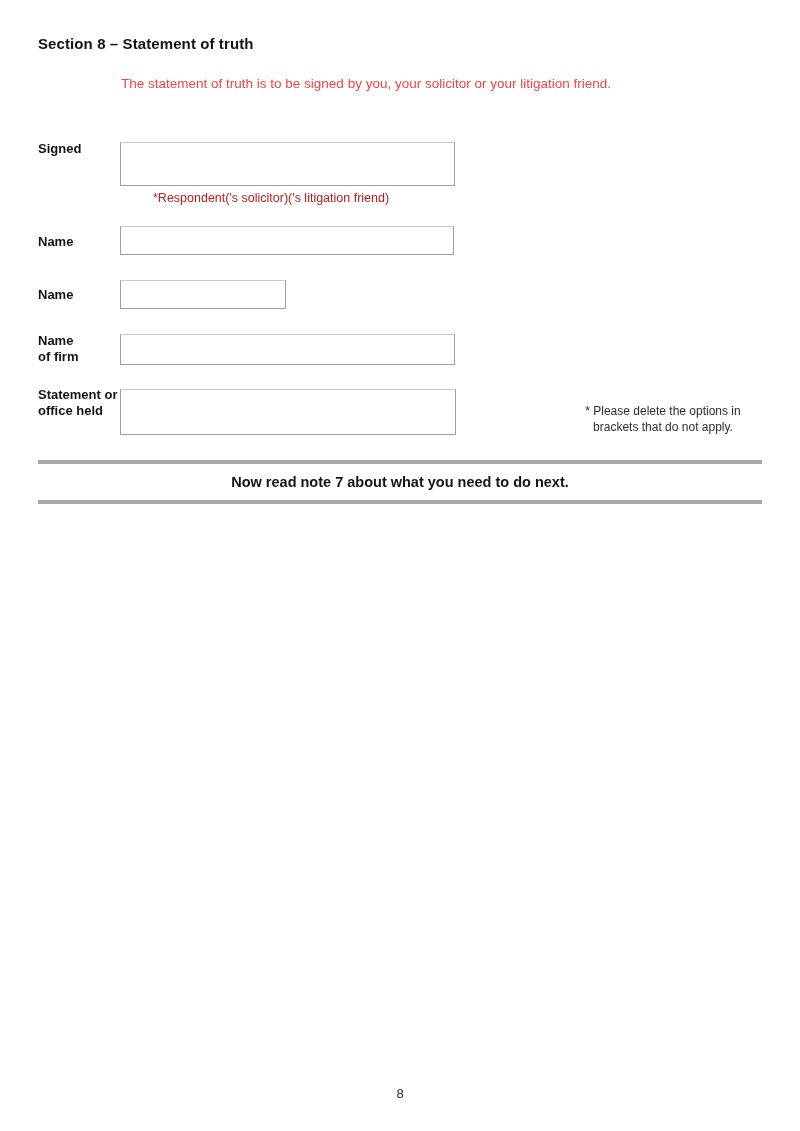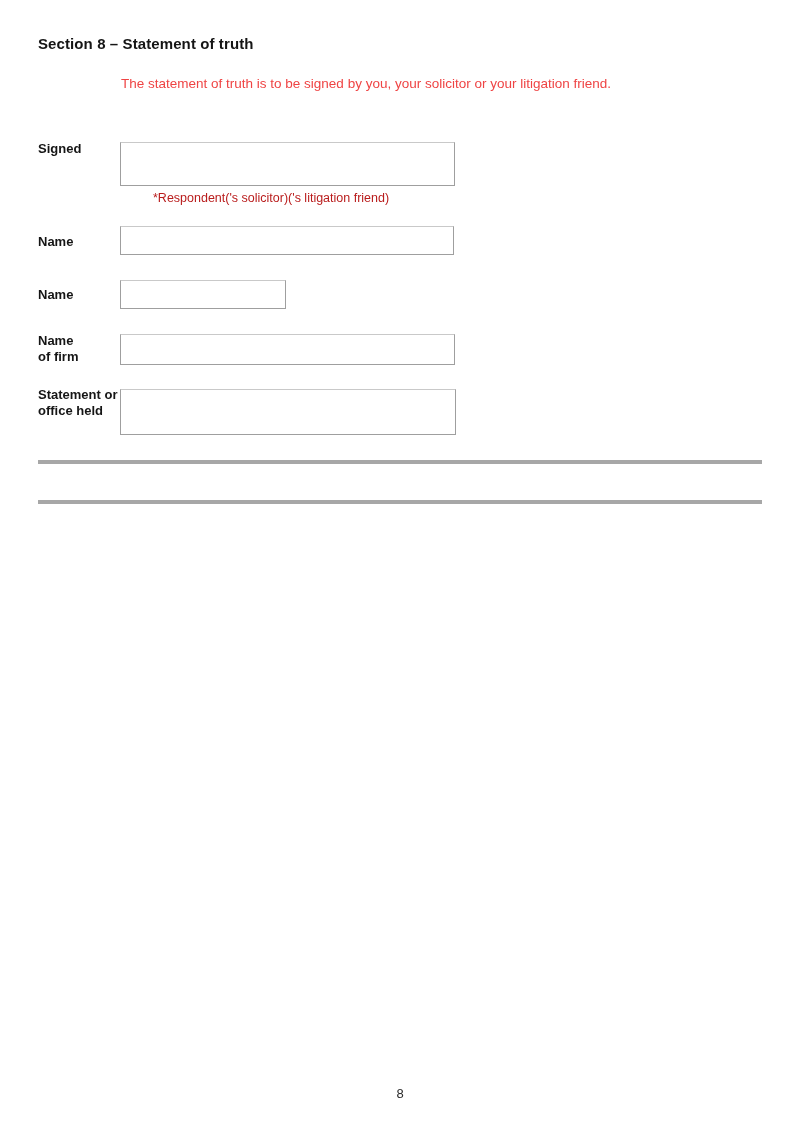--- a/index.html
+++ b/index.html
@@ -127,19 +127,22 @@
   <input type="text" class="field-box box-date" value="" style="">
 
   <div class="abs field-label label-firm">Name
 of firm</div>
   <input type="text" class="field-box box-firm" value="" style="">
 
   <div class="abs field-label label-position">Statement or
 office held</div>
   <input type="text" class="field-box box-position" value="" style="">
 
+  <div class="abs side-note">* Please delete the options in
+brackets that do not apply.</div>
 
   <div class="abs divider-bar bar-top"></div>
+  <div class="abs footer-instruction">Now read note 7 about what you need to do next.</div>
   <div class="abs divider-bar bar-bottom"></div>
 
   <div class="abs page-number">8</div>
 
 </div>
 
 </body></html>

